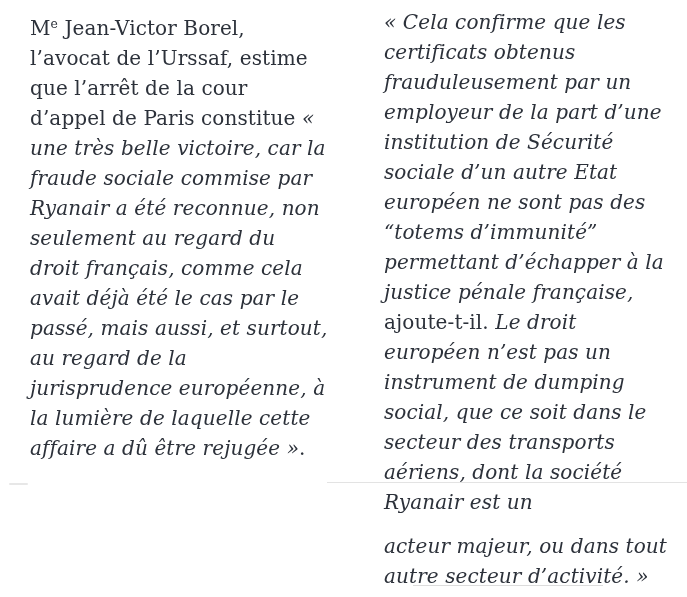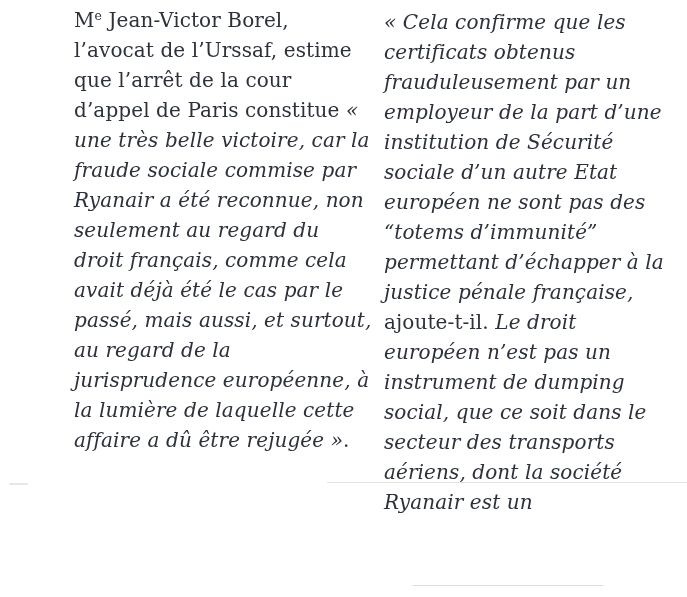--- a/index.html
+++ b/index.html
@@ -17,23 +17,22 @@
   .page {
     position: absolute;
     inset: 0;
   }
   .col {
     position: absolute;
     top: 0;
   }
   .col-left {
     left: 30px;
-    top: 5px;
+    top: 13px;
     width: 298px;
-    margin-left: 44px;
   }
   .col-right {
     left: 384px;
     top: 7px;
     width: 292px;
   }
   .para {
     margin: 0;
     font-size: 20px;
     line-height: 30px;
@@ -81,19 +80,20 @@
 <body style="background: rgb(255, 255, 255);">
 
 <div class="page">
 
   <div class="col col-left">
     <p class="para" style="color: rgb(44, 49, 58);"><span class="seg-roman">M</span><span class="seg-superscript">e</span><span class="seg-roman"> Jean-Victor Borel, l’avocat de l’Urssaf, estime que l’arrêt de la cour d’appel de Paris constitue </span><span class="seg-italic">« une très belle victoire, car la fraude sociale commise par Ryanair a été reconnue, non seulement au regard du droit français, comme cela avait déjà été le cas par le passé, mais aussi, et surtout, au regard de la jurisprudence européenne, à la lumière de laquelle cette affaire a dû être rejugée »</span><span class="seg-roman">.</span></p>
   </div>
 
   <div class="col col-right">
     <p class="para" style="color: rgb(44, 49, 58);"><span class="seg-italic">« Cela confirme que les certificats obtenus frauduleusement par un employeur de la part d’une institution de Sécurité sociale d’un autre Etat européen ne sont pas des “totems d’immunité” permettant d’échapper à la justice pénale française, </span><span class="seg-roman">ajoute-t-il.</span><span class="seg-italic"> Le droit européen n’est pas un instrument de dumping social, que ce soit dans le secteur des transports aériens, dont la société Ryanair est un</span></p>
+    <p class="para para-continued" style="color: rgb(44, 49, 58);"><span class="seg-italic">acteur majeur, ou dans tout autre secteur d’activité. »</span></p>
   </div>
 
   <div class="divider divider-left-dash" style="background: rgb(227, 227, 227);"></div>
   <div class="divider divider-right-rule" style="background: rgb(227, 227, 227);"></div>
   <div class="divider divider-bottom-rule"></div>
 
 </div>
 
 </body></html>

